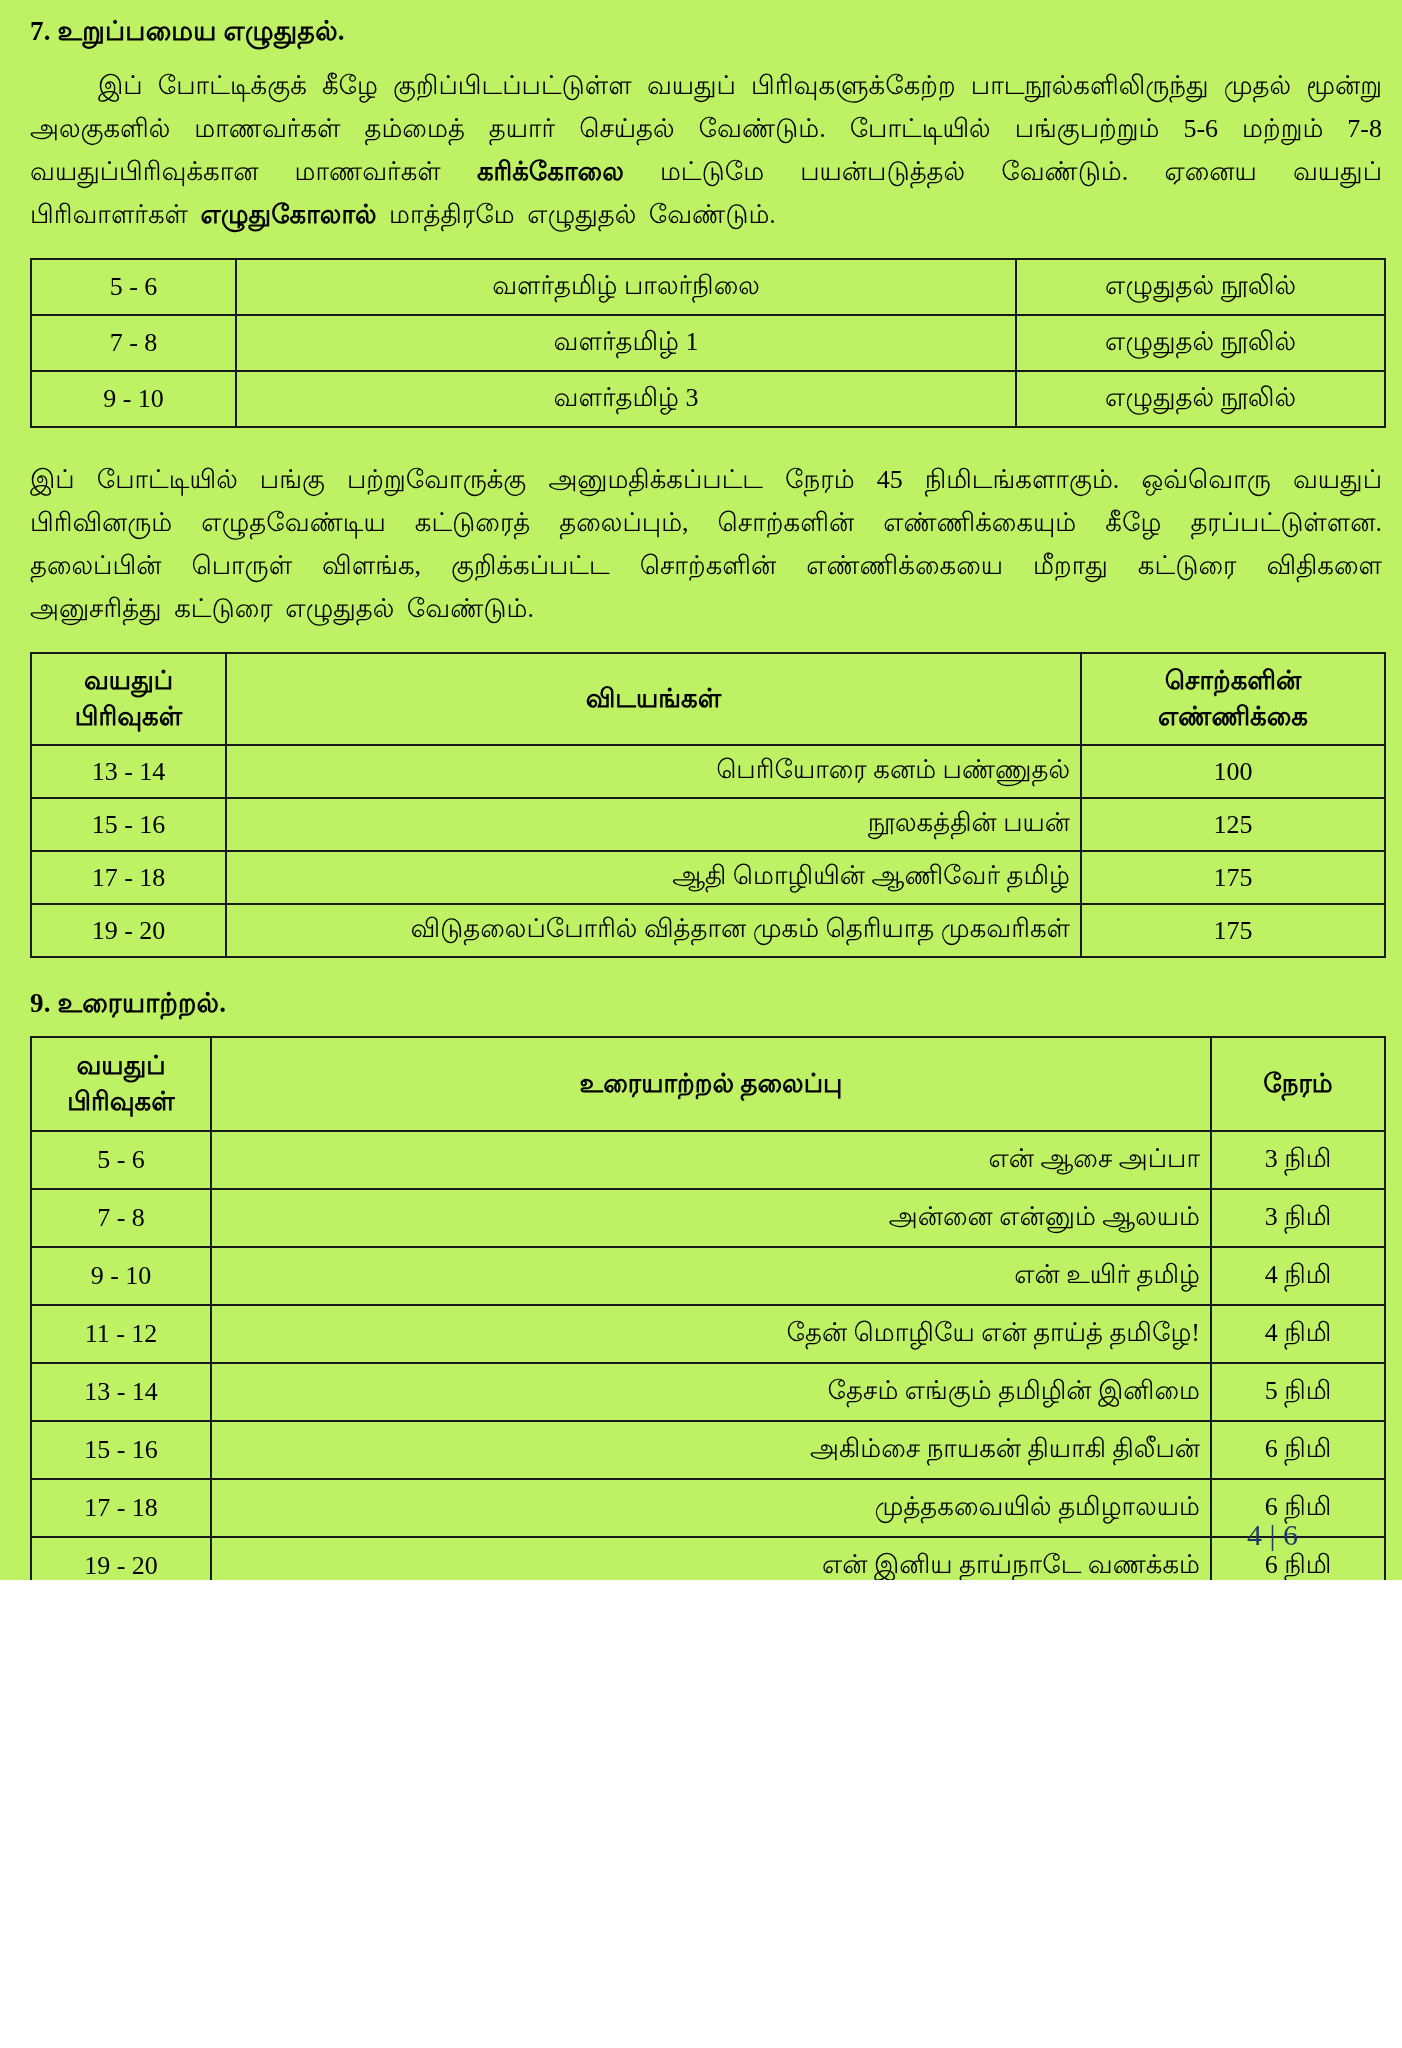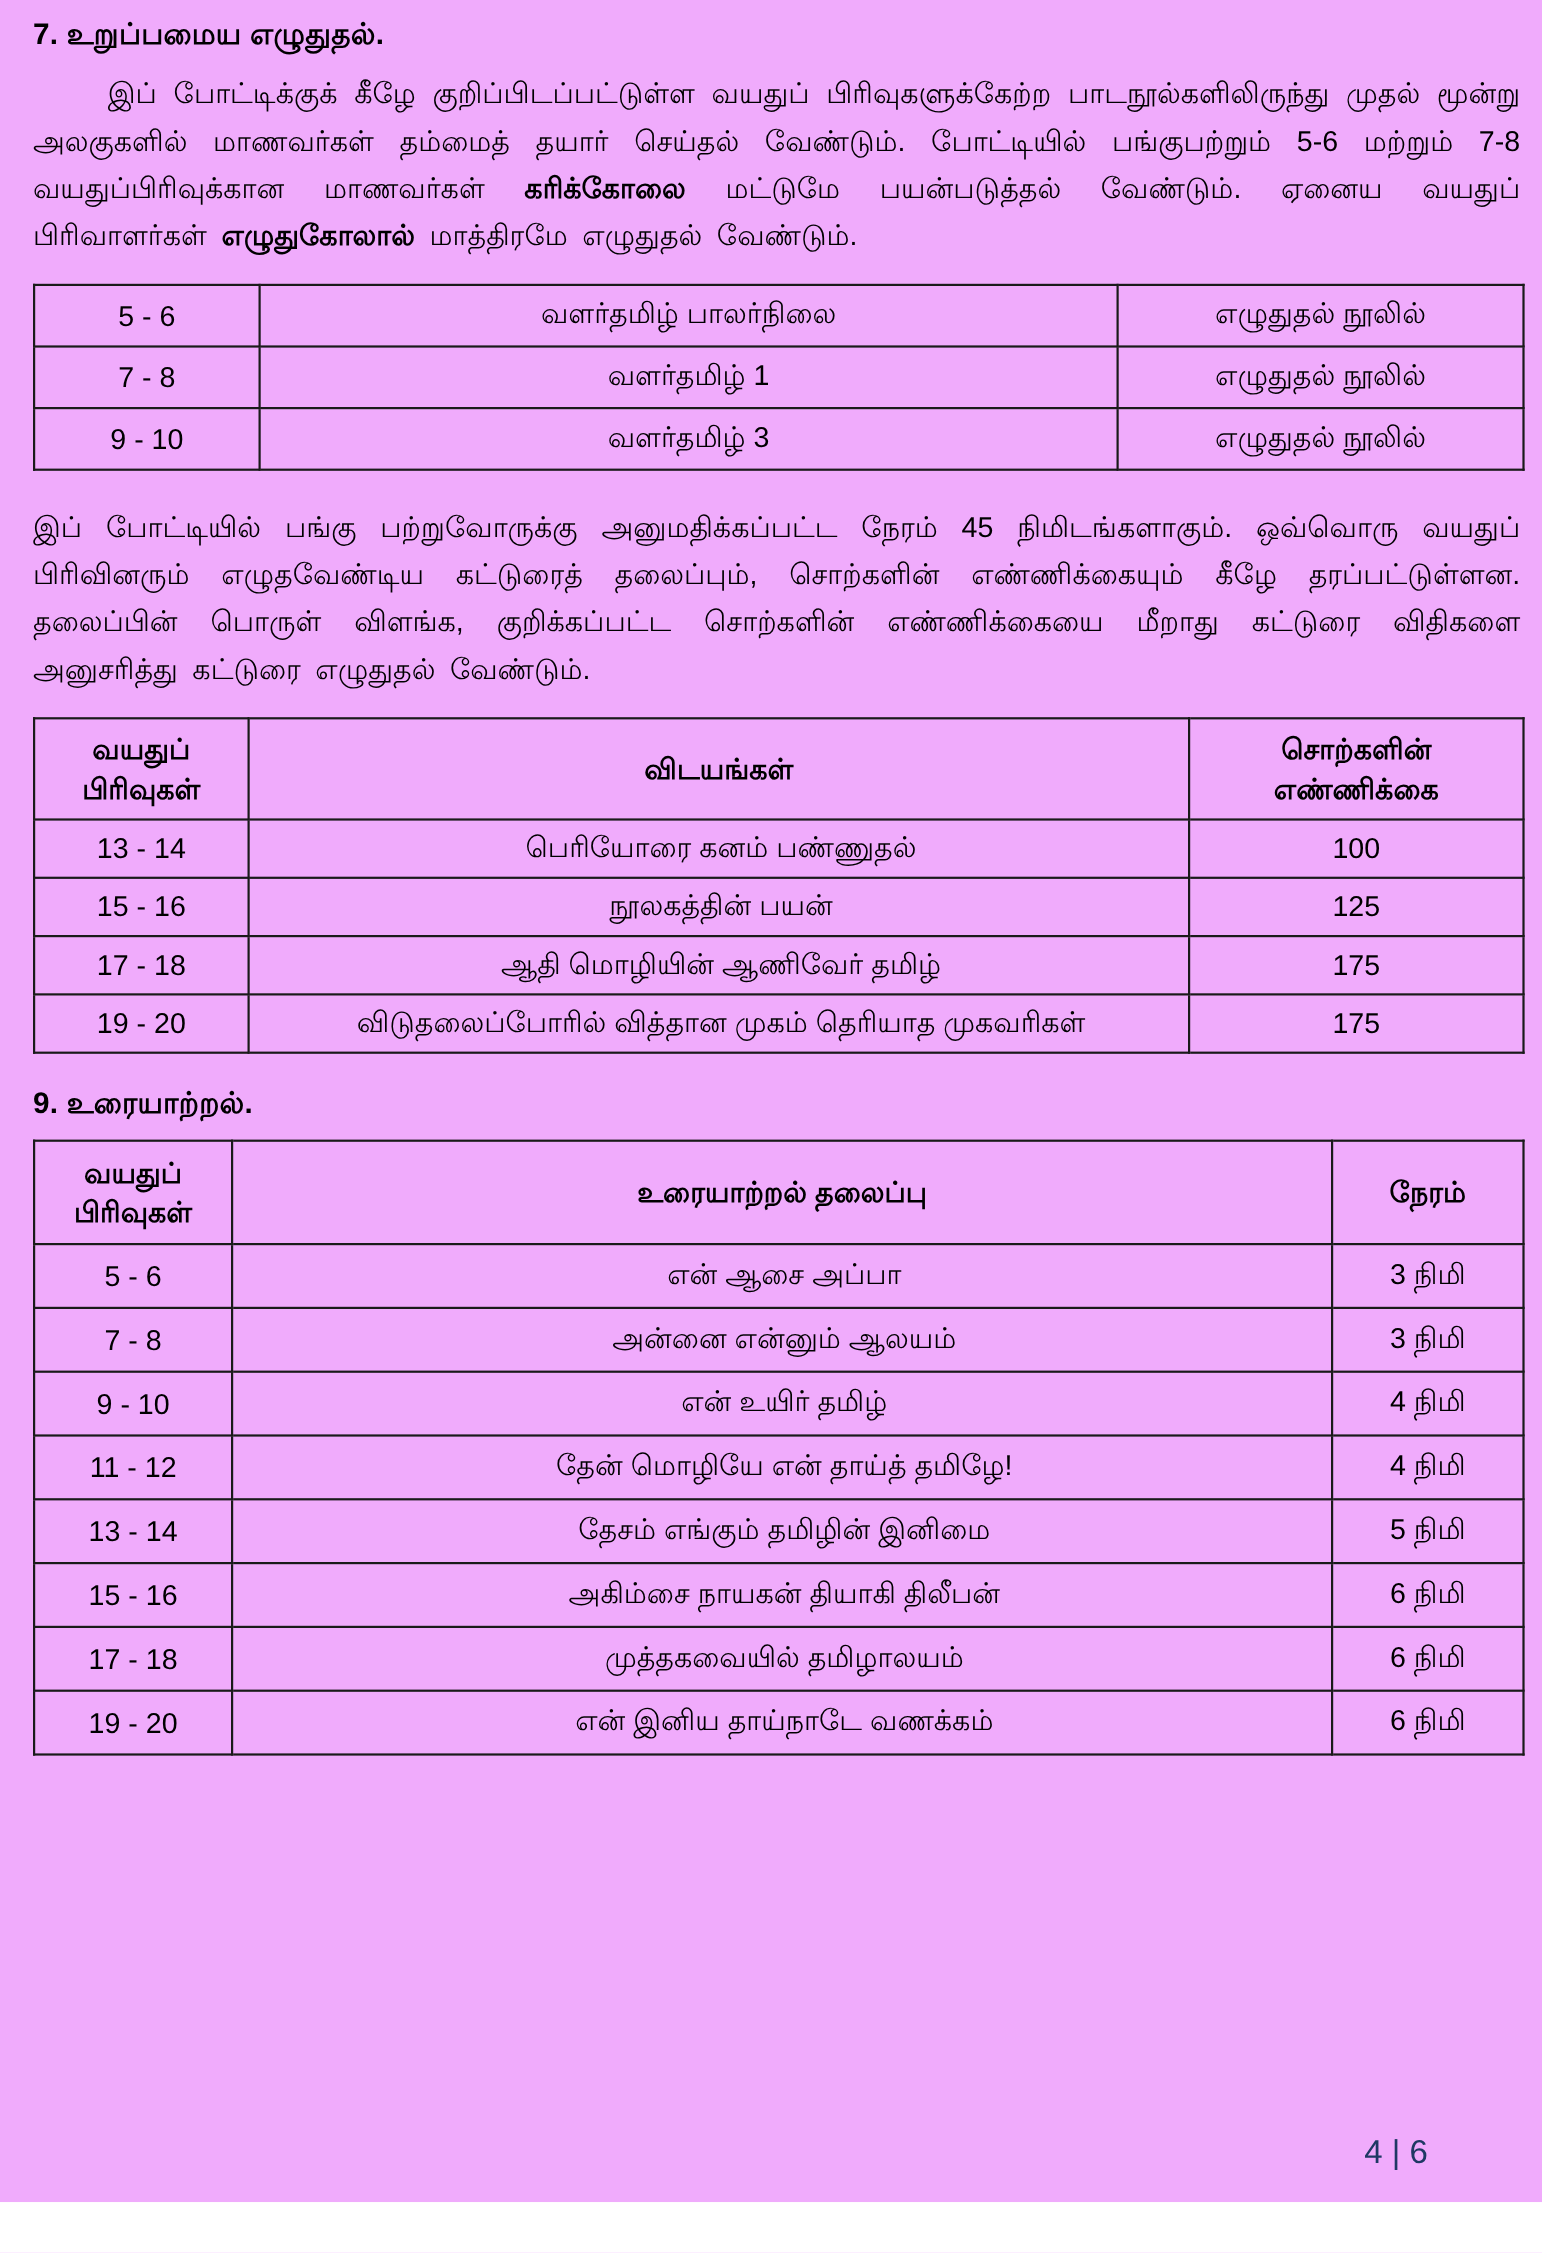--- a/index.html
+++ b/index.html
@@ -1,22 +1,22 @@
 <!DOCTYPE html>
 <html lang="ta"><head>
 <meta charset="utf-8">
 <style>
   * { margin: 0; padding: 0; box-sizing: border-box; }
   html, body { background: #ffffff; }
   .page {
     position: relative;
     width: 1402px;
-    height: 2002px;
-    background: #f0abfc;
-    font-family: Liberation Sans, sans-serif;
+    height: 1580px;
+    background: #bef264;
+    font-family: Liberation Serif, serif;
     color: #000000;
     padding: 10px 20px 0 30px;
     overflow: hidden;
   }
   .sec-heading {
     font-size: 27px;
     font-weight: bold;
     margin: 6px 0 14px 0;
     letter-spacing: 0.2px;
   }
@@ -42,21 +42,21 @@
     vertical-align: middle;
     padding: 6px 10px;
   }
   table.doc-table .hdr {
     font-weight: bold;
     text-align: center;
     white-space: pre-line;
     line-height: 36px;
   }
   .c { text-align: center; }
-  .l { text-align: center; padding-left: 14px !important; }
+  .l { text-align: right; padding-left: 14px !important; }
   
   #t1 td { height: 56px; }
   #t1 tr.hrow td { height: 66px; }
   #t1 .col-a { width: 205px; }
   #t1 .col-b { width: 780px; }
   
   #t2 td { height: 53px; }
   #t2 tr.hrow td { height: 92px; }
   #t2 .col-a { width: 195px; }
   #t2 .col-b { width: 855px; }

